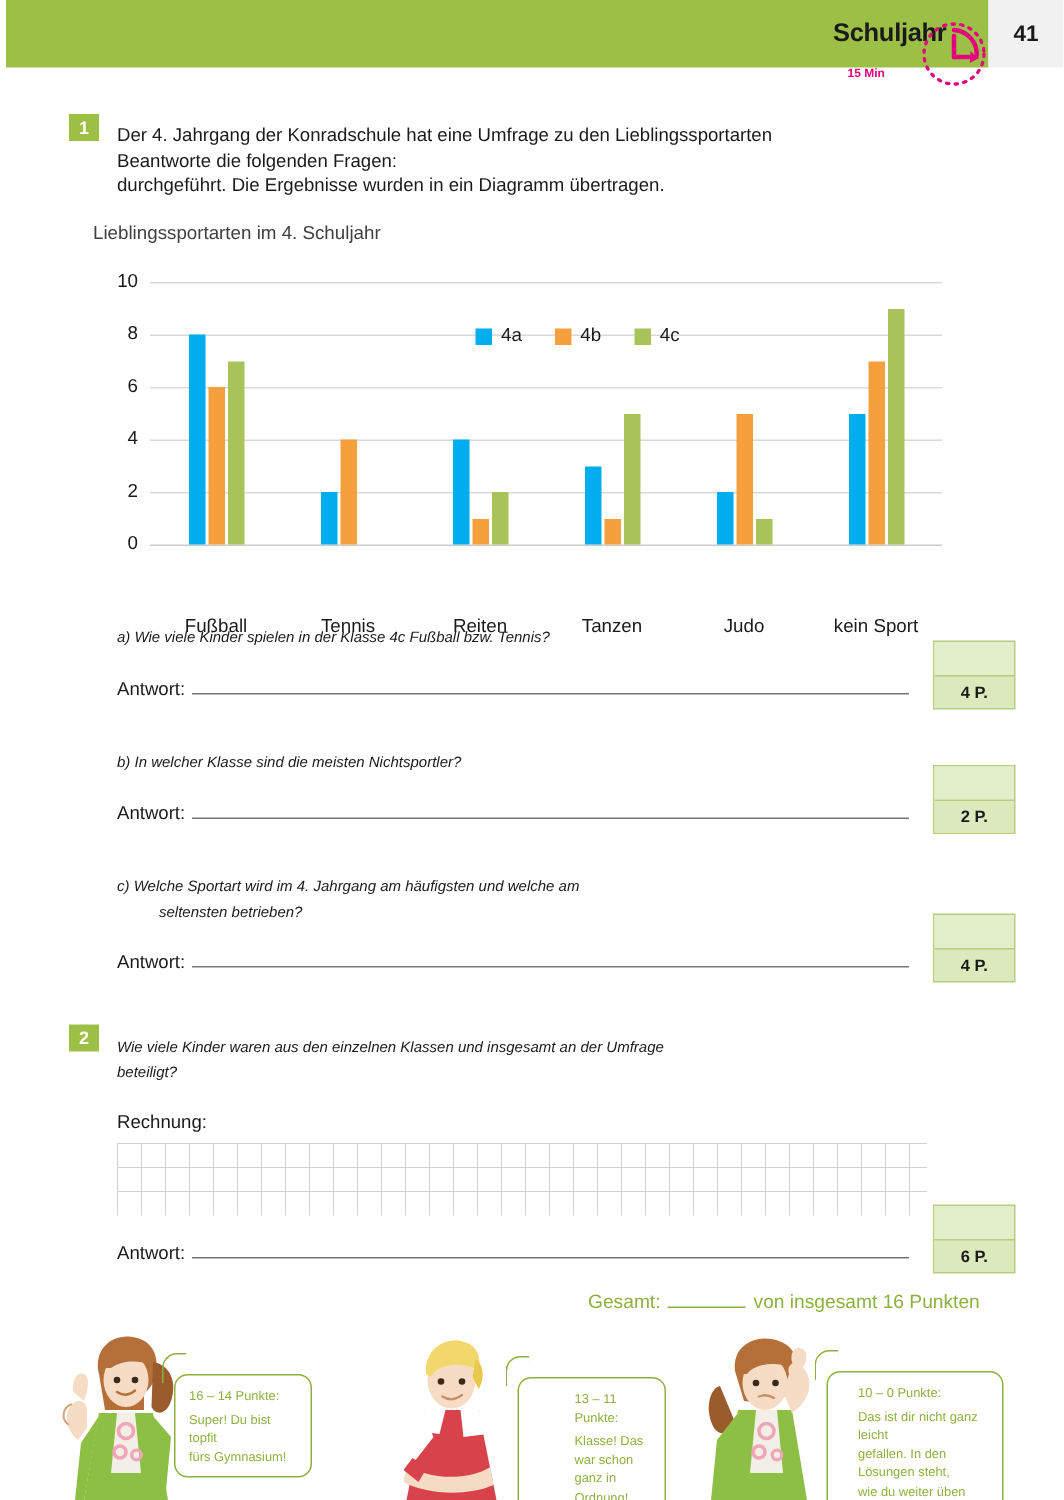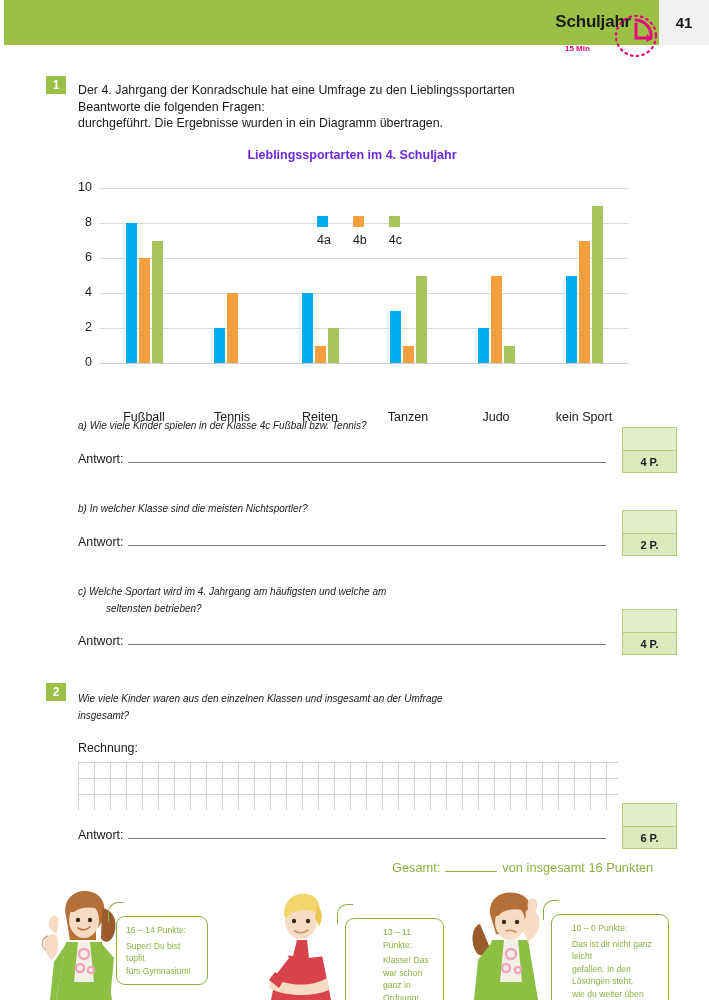--- a/index.html
+++ b/index.html
@@ -46,21 +46,21 @@
   }
   .intro {
     position: absolute; left: 78px; top: 82px; width: 540px;
     font-size: 12.4px; line-height: 16.5px; color: #1a1a1a;
   }
 
   
   .chart-wrap { position: absolute; left: 62px; top: 148px; width: 580px; height: 245px; }
   .chart-title {
     position: absolute; top: 0; left: 0; width: 580px;
-    text-align: center; font-size: 12.5px; font-weight: bold; color: #6d28d9;
+    text-align: left; font-size: 12.5px; font-weight: normal; color: #404040;
   }
   .plot {
     position: absolute; left: 38px; top: 40px;
     width: 528px; height: 175px;
   }
   .gridline {
     position: absolute; left: 0; width: 528px; height: 1px; background: #d9d9d9;
   }
   .gridline.zero { background: #cccccc; }
   .ytick-abs {
@@ -73,21 +73,21 @@
   .bar.c4c { background: #a8c35a; }
   .xlabel {
     position: absolute; top: 222px;
     font-size: 12.5px; color: #1a1a1a; text-align: center;
     transform: translateX(-50%); white-space: nowrap;
   }
   .legend {
     position: absolute; left: 255px; top: 68px;
     display: flex; gap: 22px; align-items: center;
   }
-  .legend-item { display: flex; align-items: flex-start; gap: 6px; flex-direction: column; }
+  .legend-item { display: flex; align-items: flex-end; gap: 6px; }
   .legend-swatch { width: 11px; height: 11px; }
   .legend-label { font-size: 12.5px; color: #1a1a1a; }
 
   
   .question {
     position: absolute; font-size: 10px; line-height: 16.5px; color: #1a1a1a; font-style: italic;
   }
   .q-indent { padding-left: 14px; text-indent: -14px; }
   .answer-row { position: absolute; display: flex; align-items: baseline; }
   .answer-label { font-size: 12.4px; color: #1a1a1a; }
@@ -259,21 +259,21 @@
     <span class="answer-line" style="width:478px; height:14px;"></span>
   </div>
   <div class="pbox" style="left:622px; top:609px;">
     <div class="pbox-top"></div>
     <div class="pbox-bot">4 P.</div>
   </div>
 
   <div class="task-num" style="left:46px; top:683px;">2</div>
   <div class="question" style="left:78px; top:691px; width:545px;">
     <div>Wie viele Kinder waren aus den einzelnen Klassen und insgesamt an der Umfrage</div>
-    <div>insgesamt?</div>
+    <div>beteiligt?</div>
   </div>
 
   <div class="calc-label">Rechnung:</div>
   <div class="calc-grid"></div>
 
   <div class="answer-row" style="left:78px; top:825px;">
     <span class="answer-label">Antwort:</span>
     <span class="answer-line" style="width:478px; height:14px;"></span>
   </div>
   <div class="pbox" style="left:622px; top:803px;">

